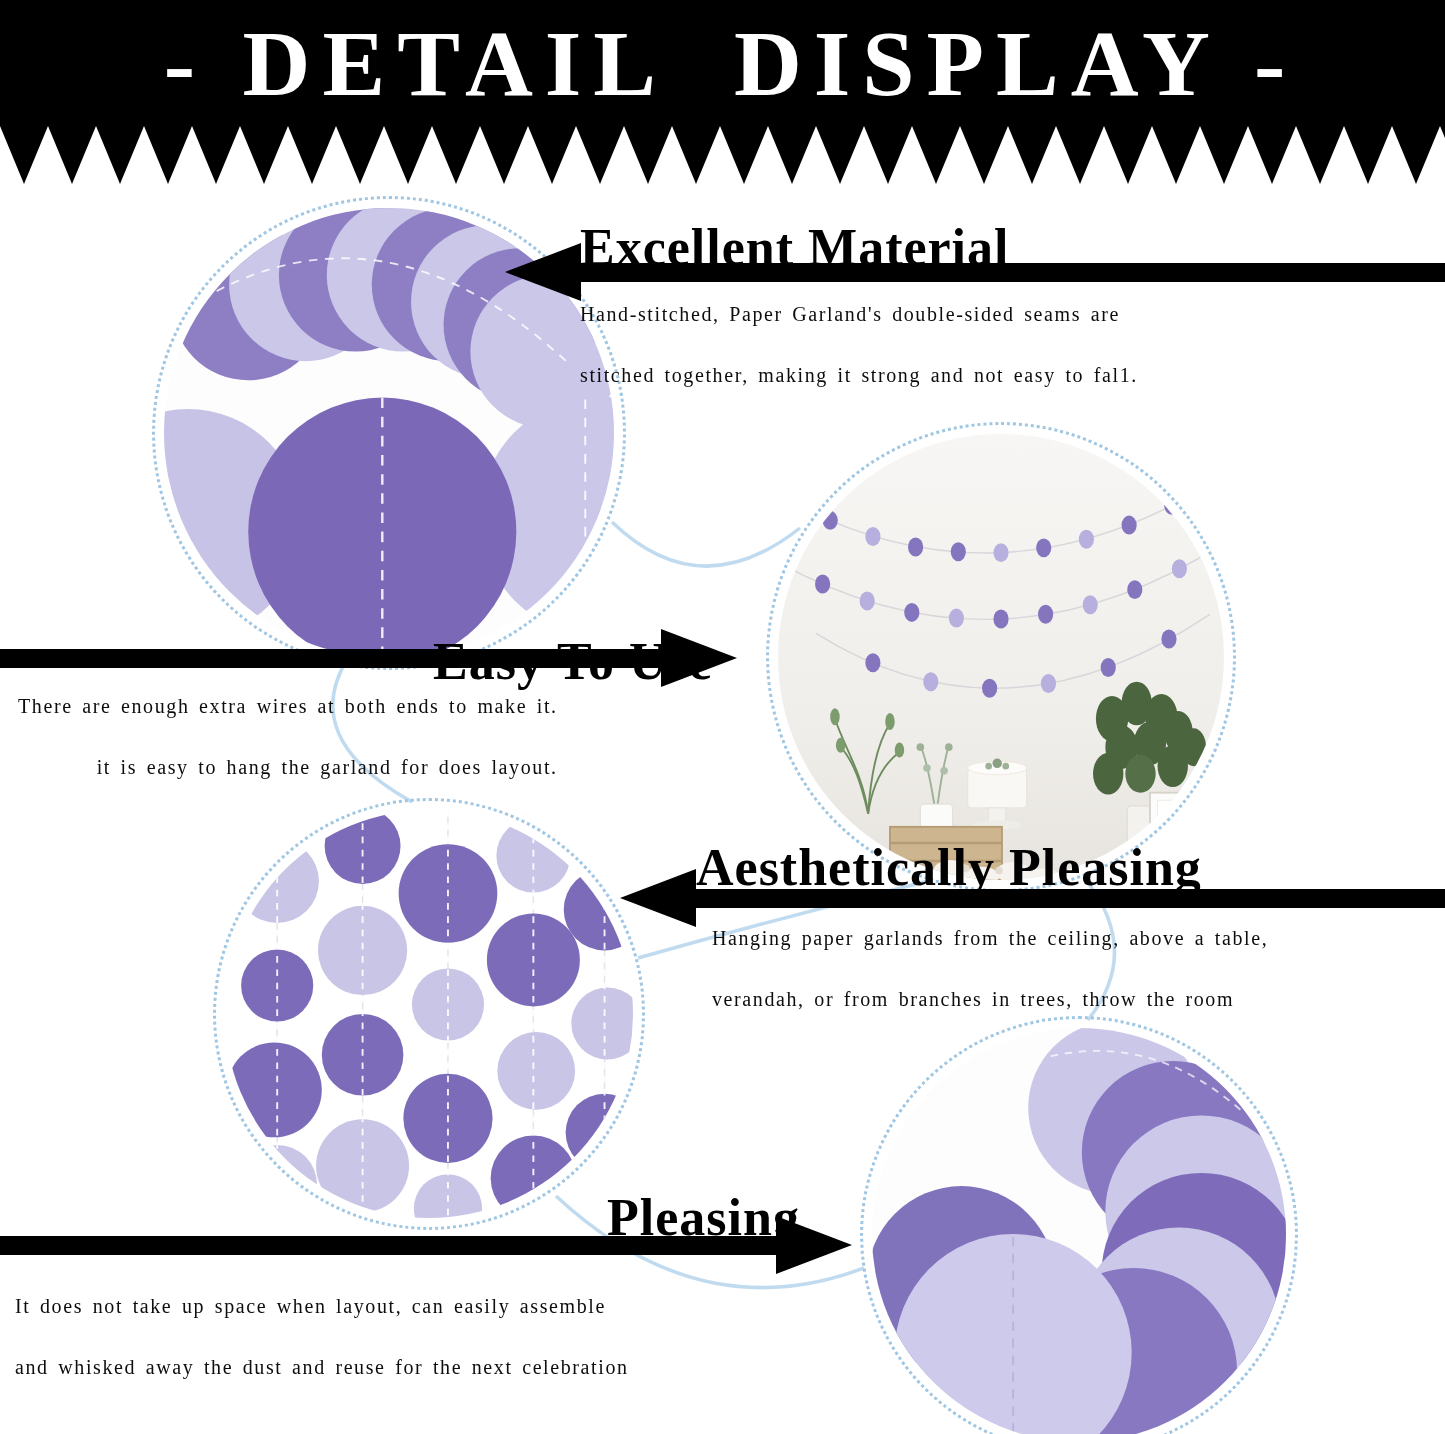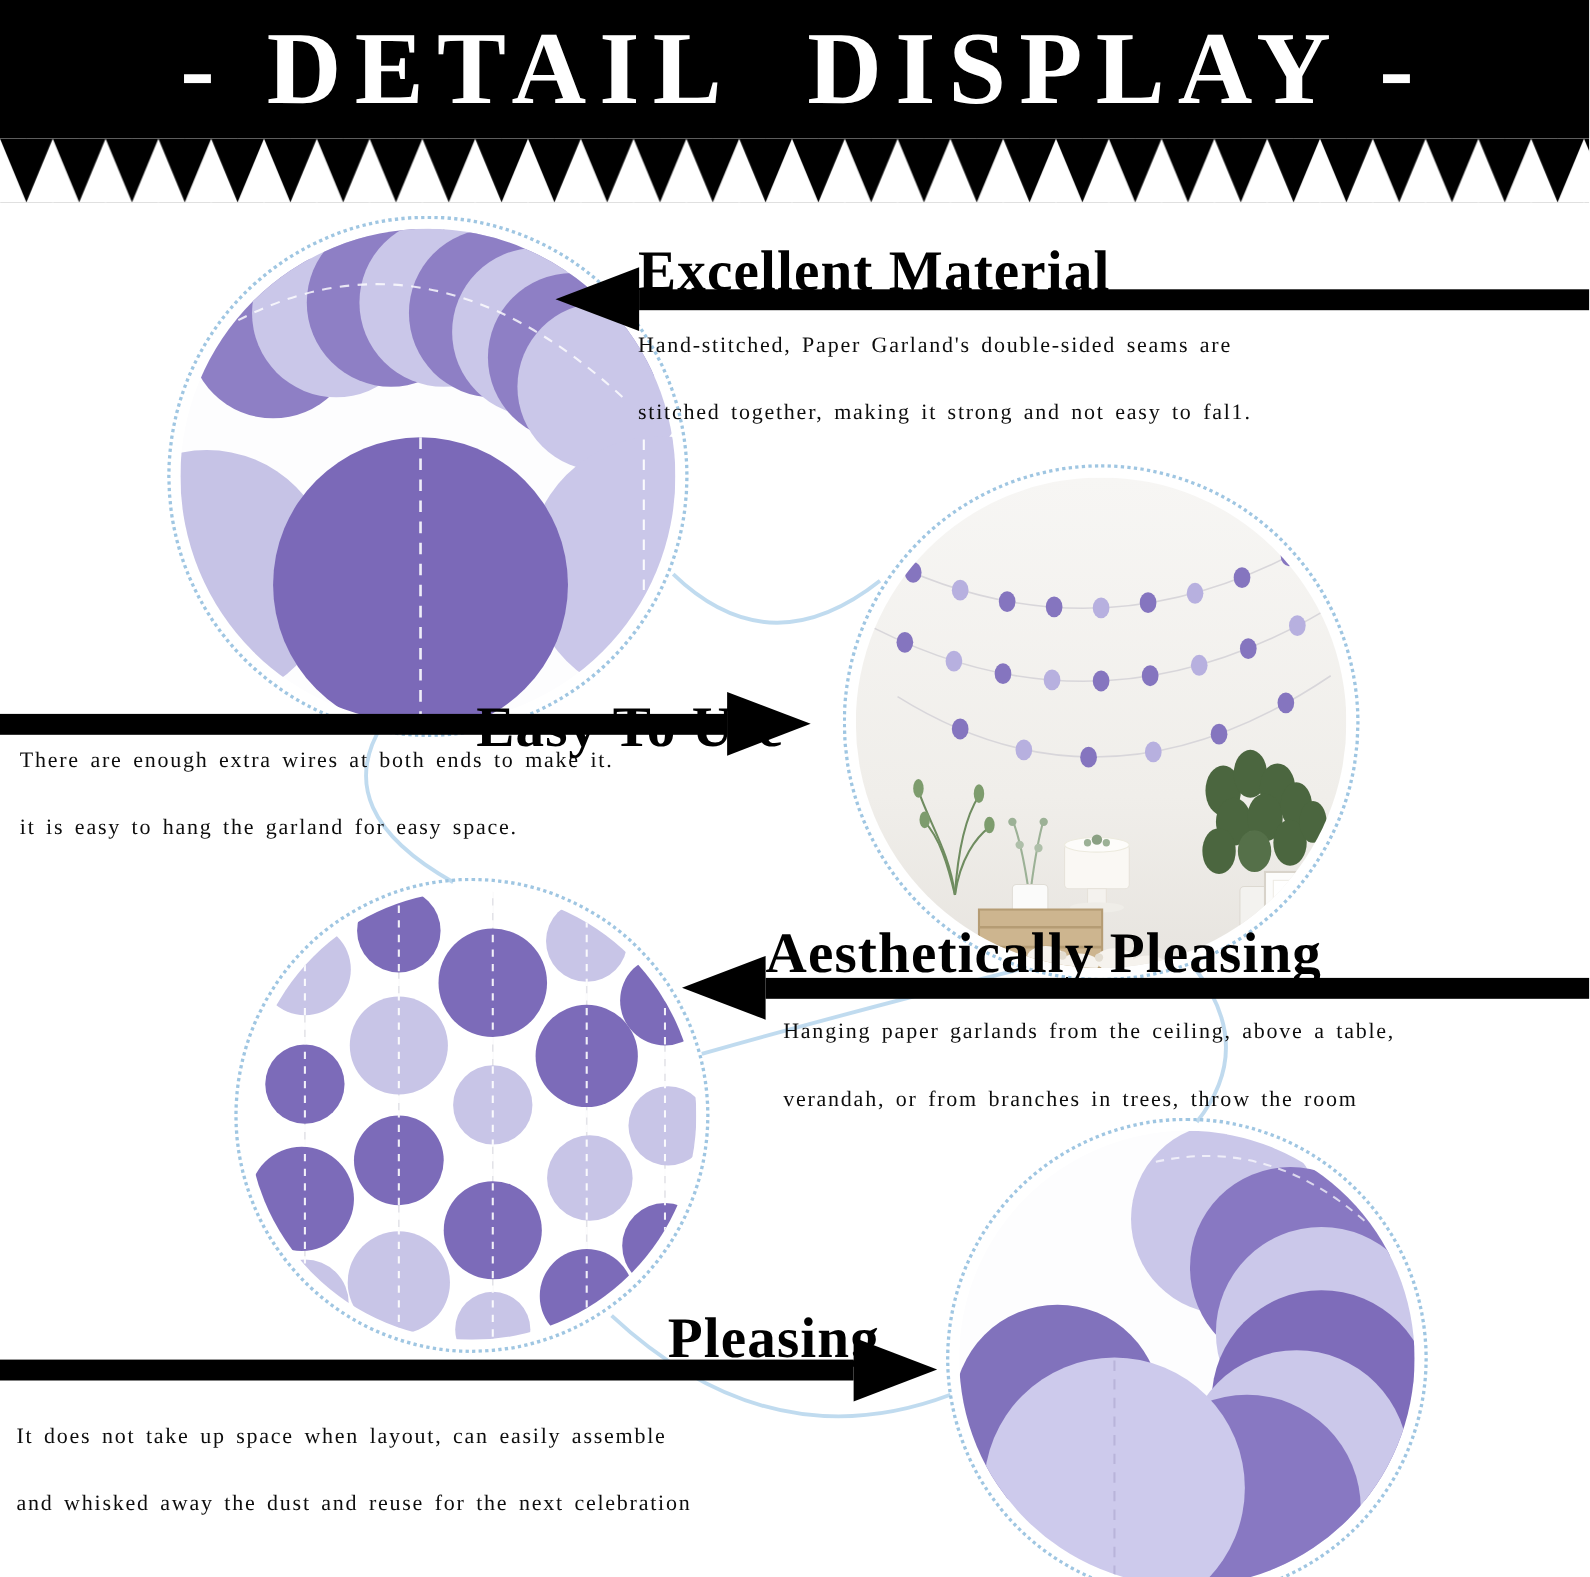--- a/index.html
+++ b/index.html
@@ -61,21 +61,21 @@
   .a-2{ left:0; width:737px; top:629px; }
   .a-3{ left:620px; right:0; top:869px; }
   .a-4{ left:0; width:852px; top:1216px; }
 
   .body-text{
     position:absolute; z-index:3; color:#0d0d0d;
     font-size:20px; line-height:61px; letter-spacing:1.6px; word-spacing:3px;
     white-space:nowrap;
   }
   .b-1{ left:580px; top:284px; }
-  .b-2{ left:18px;  top:661px; }
+  .b-2{ left:18px;  top:676px;text-align:right; }
   .b-3{ left:712px; top:908px; }
   .b-4{ left:15px;  top:1276px; }
 </style>
 </head>
 <body>
 
 <div class="canvas">
 
   <div class="banner">
     <div class="banner-title">- DETAIL  DISPLAY -</div>
@@ -311,21 +311,21 @@
     <div>stitched together, making it strong and not easy to fal1.</div>
   </div>
 
   <div class="feature-title t-2">Easy To Use</div>
   <div class="arrow a-2">
     <div class="bar"></div>
     <div class="tri-right"></div>
   </div>
   <div class="body-text b-2">
     <div>There are enough extra wires at both ends to make it.</div>
-    <div>it is easy to hang the garland for easy space.</div>
+    <div>it is easy to hang the garland for does layout.</div>
   </div>
 
   <div class="feature-title t-3">Aesthetically Pleasing</div>
   <div class="arrow a-3">
     <div class="tri-left"></div>
     <div class="bar"></div>
   </div>
   <div class="body-text b-3">
     <div>Hanging paper garlands from the ceiling, above a table,</div>
     <div>verandah, or from branches in trees, throw the room</div>

